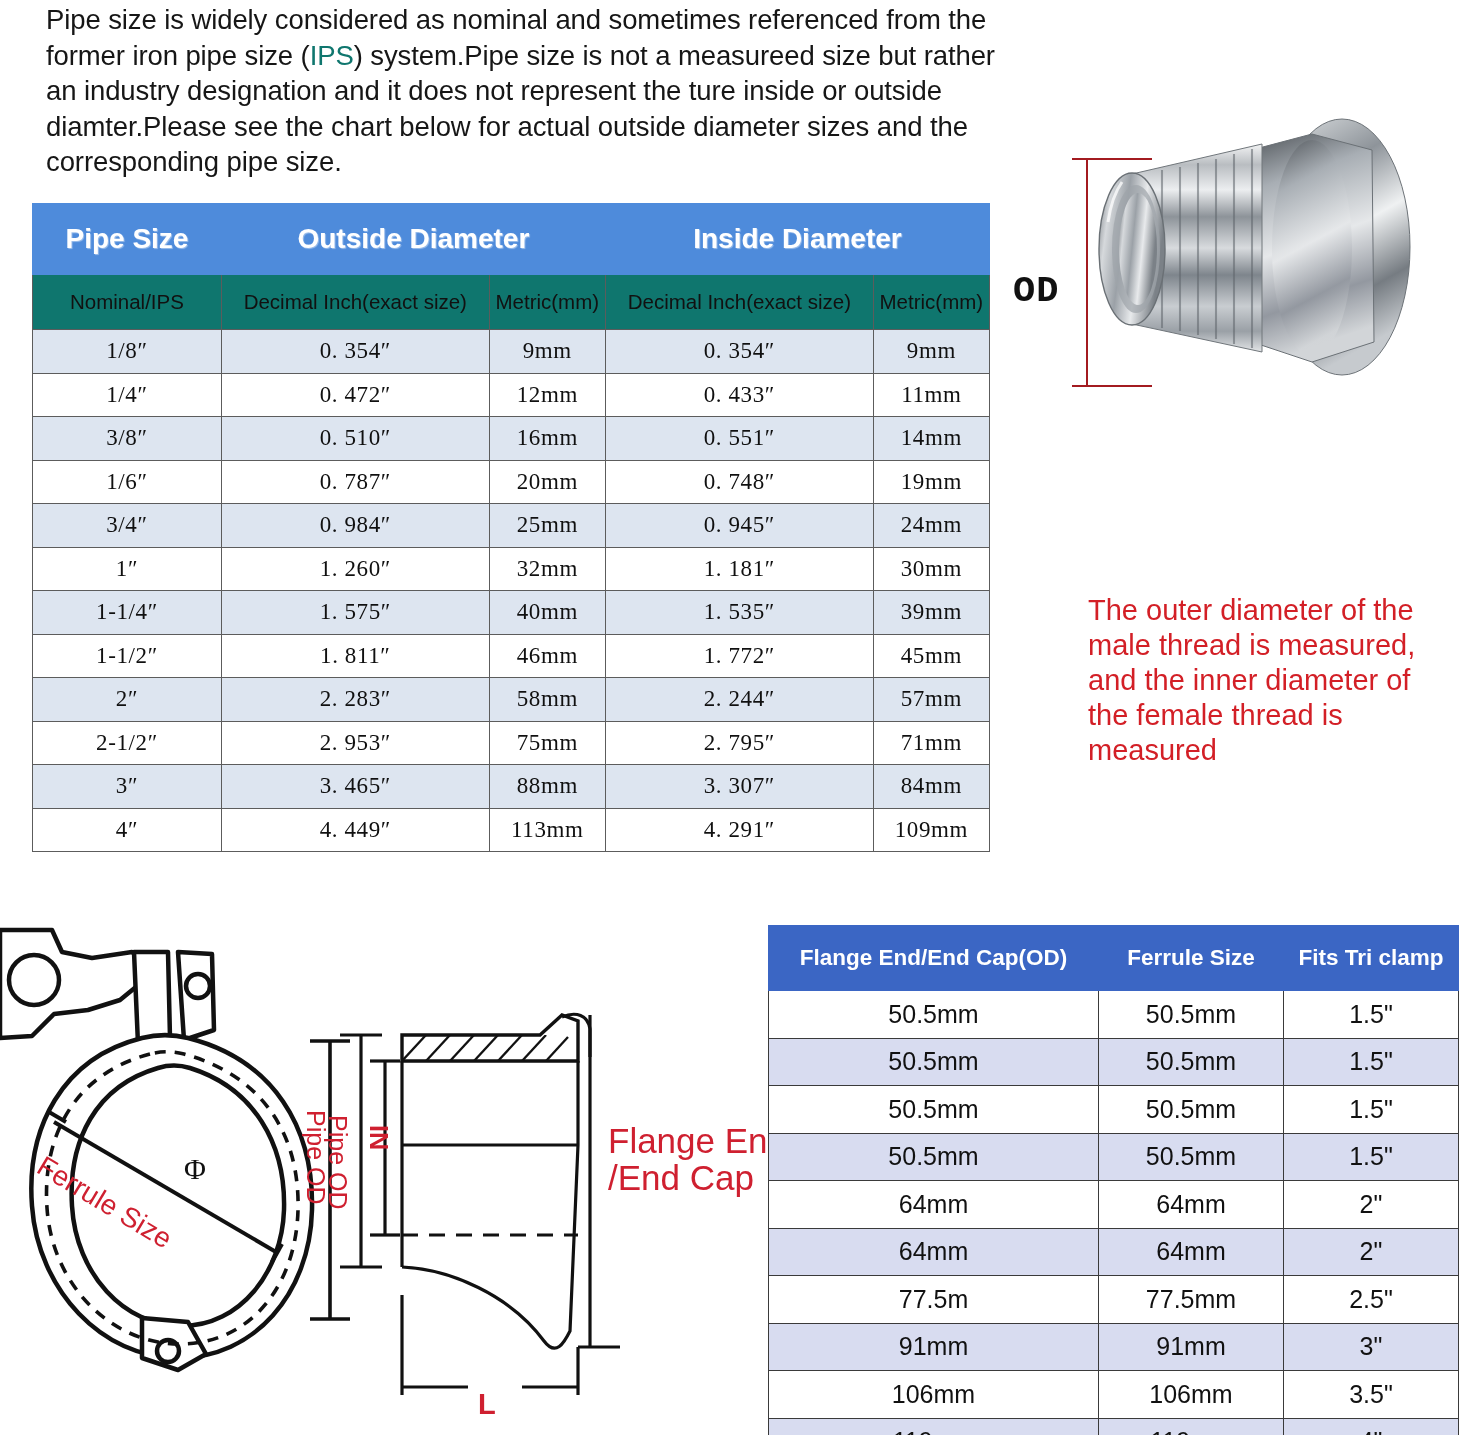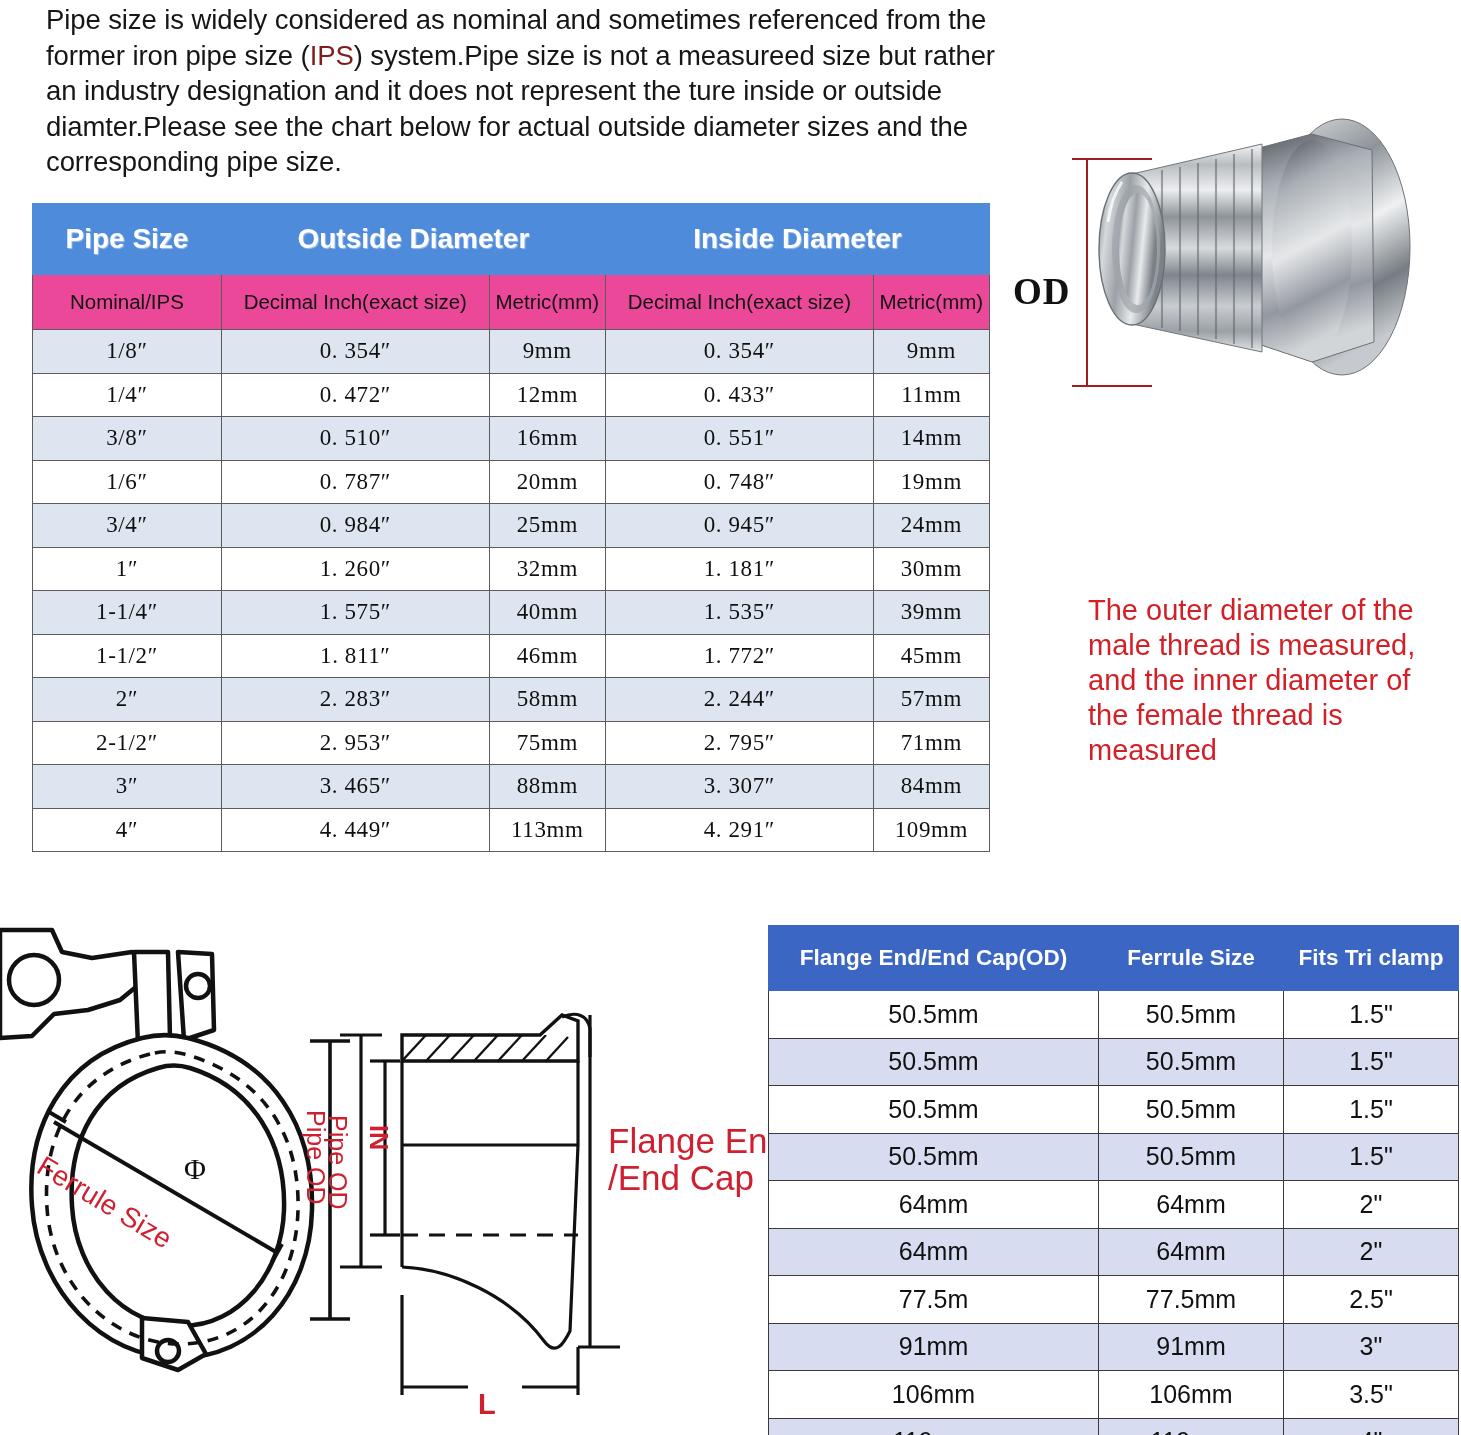--- a/index.html
+++ b/index.html
@@ -11,57 +11,57 @@
     position:relative;
   }
   .page{position:relative;width:1461px;height:1435px;}
 
   
   .intro{
     position:absolute;left:46px;top:2px;width:960px;
     font-size:27.5px;line-height:35.5px;color:#161616;
     letter-spacing:-0.1px;
   }
-  .intro .ips{color:#7f1d1d;}
+  .intro .ips{color:#0f766e;}
 
   
   .tbl-top{
     position:absolute;left:32px;top:203px;width:958px;
     border-collapse:collapse;table-layout:fixed;
   }
   .tbl-top td,.tbl-top th{
     border:1.6px solid #5c5c5c;
     text-align:center;vertical-align:middle;
     font-family:"Liberation Serif", serif;
   }
   .tbl-top thead .grp{
     background:#4e8bdb;color:#ffffff;
     font-family:"Liberation Sans", sans-serif;
     font-weight:bold;font-size:28px;height:68px;
     text-shadow:1px 1px 1px rgba(255,255,255,.45);
     border-color:#4e8bdb;
   }
   .tbl-top thead .sub td{
-    background:#ec4899;color:#111;
+    background:#0f766e;color:#111;
     font-family:"Liberation Sans", sans-serif;
     font-size:20.5px;height:52px;font-weight:normal;
   }
   .tbl-top tbody td{
     font-size:23px;height:40.5px;color:#101010;
     letter-spacing:0.6px;
   }
   .tbl-top tbody tr:nth-child(odd) td{background:#dde5f0;}
   .tbl-top tbody tr:nth-child(even) td{background:#ffffff;}
 
   
   .photo-wrap{position:absolute;left:1012px;top:112px;width:440px;height:300px;}
   .od-label{
     position:absolute;left:1013px;top:270px;
     font-size:37px;font-weight:bold;color:#111;
-    font-family:Liberation Serif, serif;letter-spacing:1px;
+    font-family:Liberation Mono, monospace;letter-spacing:1px;
   }
   .dim-v{position:absolute;left:1086px;top:158px;width:1.6px;height:228px;background:#a31b20;}
   .dim-h{position:absolute;background:#a31b20;height:1.6px;}
   .dim-h.t{left:1072px;top:158px;width:80px;}
   .dim-h.b{left:1072px;top:385px;width:80px;}
 
   
   .red-note{
     position:absolute;left:1088px;top:545px;width:365px;
     color:#d31f26;font-size:29px;line-height:35px;

